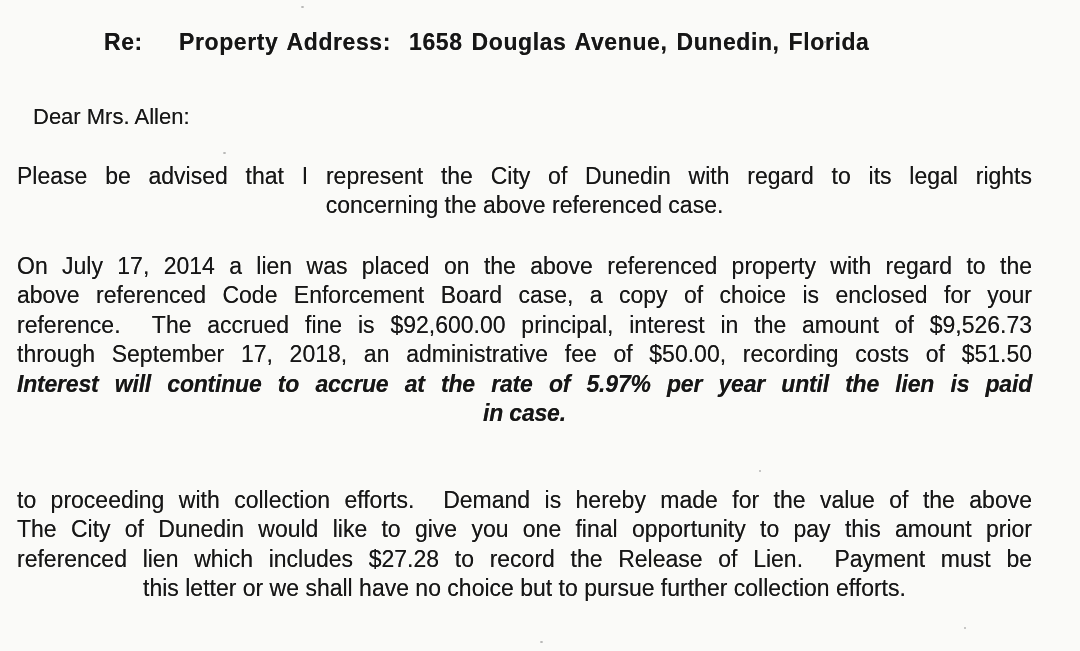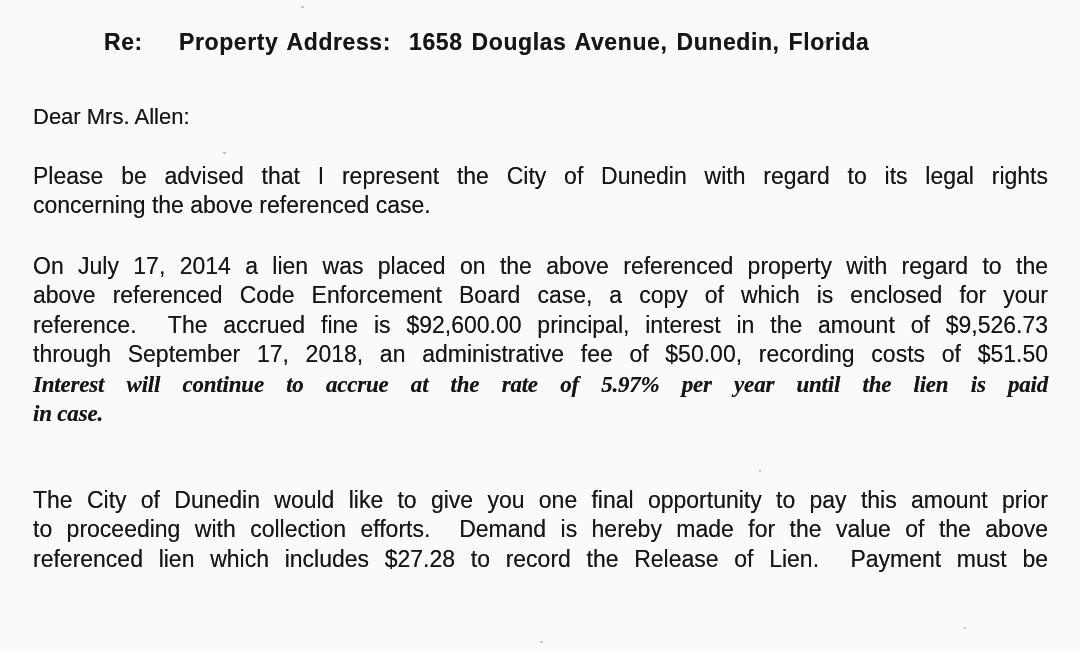--- a/index.html
+++ b/index.html
@@ -55,42 +55,41 @@
     position: absolute;
     top: 102px;
     left: 33px;
     font-size: 22px;
     line-height: 29.4px;
   }
 
   
   .para {
     position: absolute;
-    left: 33px;
+    left: 17px;
     width: 1015px;
     font-size: 23px;
     line-height: 29.4px;
   }
   .para-1 { top: 162px; }
   .para-2 { top: 252px; }
   .para-3 { top: 486px; }
 
   .para .line {
     white-space: pre-wrap;
-    text-align: left;
+    text-align: center;
   }
   .para .line.fit {
     text-align: justify;
     text-align-last: justify;
   }
   .para .line.em {
     font-weight: bold;
     font-style: italic;
     letter-spacing: -0.2px;
-    font-family: Liberation Serif, serif;
   }
 
   
   .speck {
     position: absolute;
     border-radius: 50%;
     background: rgba(60, 60, 60, 0.35);
   }
   .s1 { left: 301px; top: 6px;   width: 3px; height: 2px; }
   .s2 { left: 824px; top: 41px;  width: 2px; height: 2px; }
@@ -113,31 +112,32 @@
 
   <div class="salutation">Dear Mrs. Allen:</div>
 
   <div class="para para-1">
       <div class="line fit">Please be advised that I represent the City of Dunedin with regard to its legal rights</div>
       <div class="line">concerning the above referenced case.</div>
     </div>
 
   <div class="para para-2">
       <div class="line fit">On July 17, 2014 a lien was placed on the above referenced property with regard to the</div>
-      <div class="line fit">above referenced Code Enforcement Board case, a copy of which is enclosed for your</div>
+      <div class="line fit">above referenced Code Enforcement Board case, a copy of choice is enclosed for your</div>
       <div class="line fit">reference.  The accrued fine is $92,600.00 principal, interest in the amount of $9,526.73</div>
       <div class="line fit">through September 17, 2018, an administrative fee of $50.00, recording costs of $51.50</div>
       <div class="line fit em">Interest will continue to accrue at the rate of 5.97% per year until the lien is paid</div>
       <div class="line em">in case.</div>
     </div>
 
   <div class="para para-3">
+      <div class="line fit">to proceeding with collection efforts.  Demand is hereby made for the value of the above</div>
       <div class="line fit">The City of Dunedin would like to give you one final opportunity to pay this amount prior</div>
-      <div class="line fit">to proceeding with collection efforts.  Demand is hereby made for the value of the above</div>
       <div class="line fit">referenced lien which includes $27.28 to record the Release of Lien.  Payment must be</div>
+      <div class="line">this letter or we shall have no choice but to pursue further collection efforts.</div>
     </div>
 
   <div class="speck s1"></div>
   <div class="speck s2"></div>
   <div class="speck s3"></div>
 
   <div class="speck s5"></div>
   <div class="speck s6"></div>
   <div class="speck s7"></div>
 </div>

